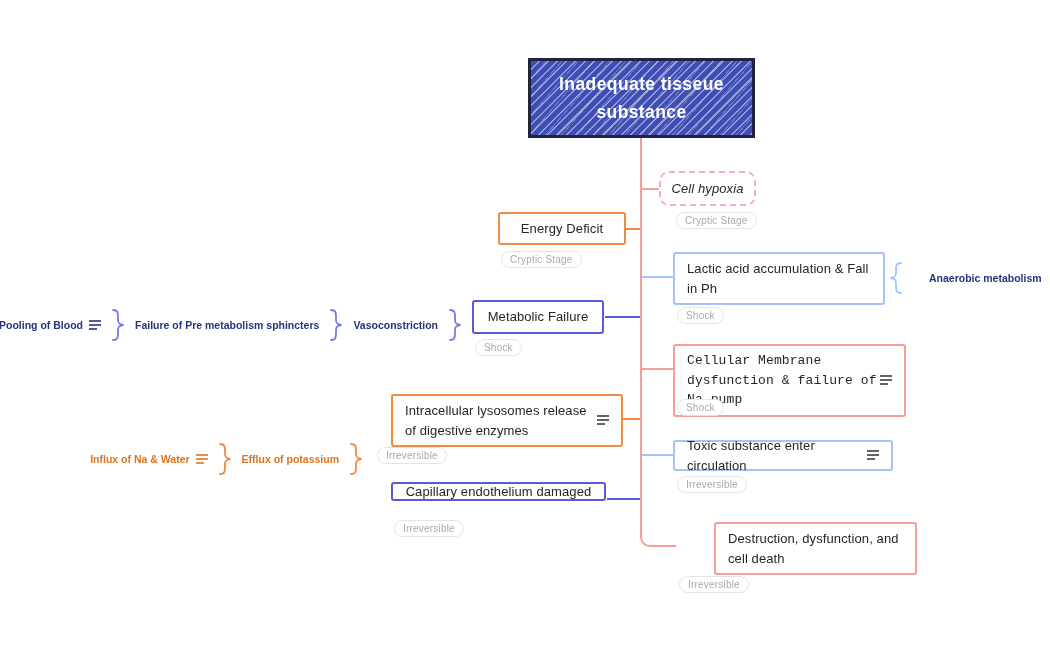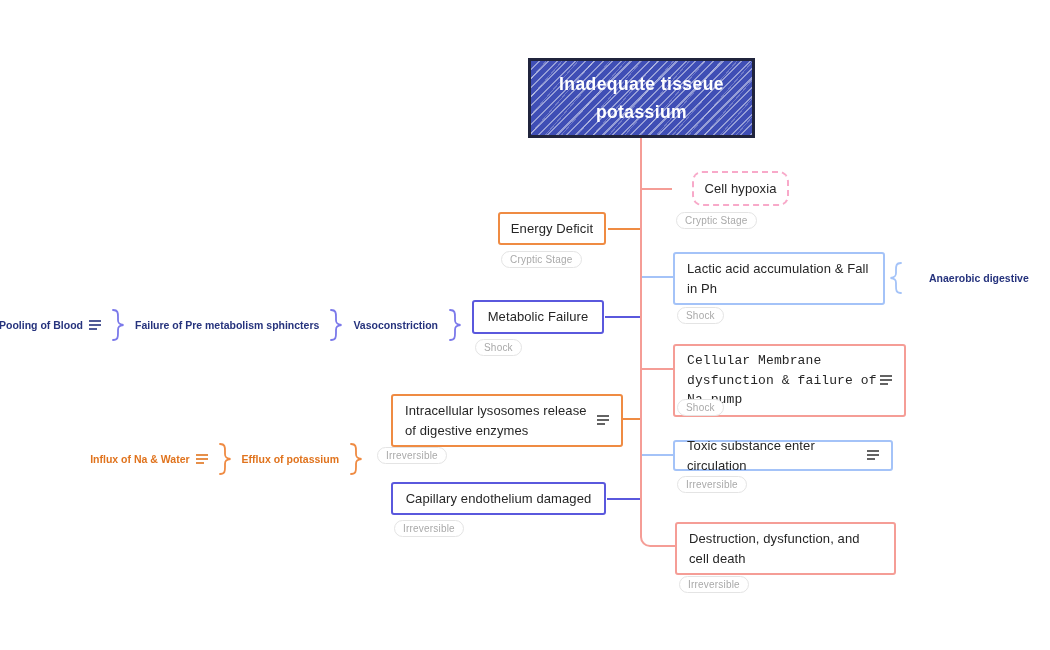--- a/index.html
+++ b/index.html
@@ -60,29 +60,29 @@
   .annot-text{font-size:10.5px;font-weight:700;color:#26337d;white-space:nowrap;}
 
   .brace{flex:0 0 auto;display:block;}
   .brace.ind{color:#7b79ea;}
   .brace.org{color:#ef8b43;}
   .brace.blu{color:#a4c3f8;}
   .notes{display:inline-block;flex:0 0 auto;color:#3c3c3c;}
   .chain .notes{color:currentColor;}
 
   
-  .n-r0{left:692px;top:171px;width:97px;height:35px;}
+  .n-r0{left:659px;top:171px;width:97px;height:35px;font-style:italic;}
   .n-r1{left:673px;top:252px;width:212px;min-height:50px;justify-content:flex-end;}
   .n-r2{left:673px;top:344px;width:233px;min-height:50px;font-family:Liberation Mono, monospace;}
   .n-r3{left:673px;top:440px;width:220px;height:31px;}
-  .n-r4{left:675px;top:522px;width:221px;min-height:50px;}
-  .n-l0{left:498px;top:212px;width:108px;height:33px;}
+  .n-r4{left:714px;top:522px;width:203px;min-height:50px;}
+  .n-l0{left:498px;top:212px;width:128px;height:33px;}
   .n-l1{left:472px;top:300px;width:132px;height:34px;}
   .n-l2{left:391px;top:394px;width:232px;min-height:49px;}
-  .n-l3{left:391px;top:482px;width:215px;height:33px;}
+  .n-l3{left:391px;top:482px;width:215px;height:19px;}
 </style>
 </head>
 <body>
 
 <svg width="0" height="0" style="position:absolute">
   <defs>
     <g id="brace-r">
       <path d="M2 1 C7 1 7 4 7 8 L7 11 C7 14 8 15.5 12.5 16 C8 16.5 7 18 7 21 L7 24 C7 28 7 31 2 31" fill="none" stroke="currentColor" stroke-width="1.8" stroke-linecap="round"></path>
     </g>
     <g id="notes-g">
@@ -100,37 +100,37 @@
   <div class="hline salmon-bg" style="left:642px;top:188px;width:30px;"></div>
   <div class="hline orange-bg" style="left:608px;top:228px;width:32px;"></div>
   <div class="hline blue-bg" style="left:642px;top:276px;width:34px;"></div>
   <div class="hline indigo-bg" style="left:605px;top:316px;width:35px;"></div>
   <div class="hline salmon-bg" style="left:642px;top:368px;width:34px;"></div>
   <div class="hline orange-bg" style="left:607px;top:418px;width:33px;"></div>
   <div class="hline blue-bg" style="left:642px;top:454px;width:34px;"></div>
   <div class="hline indigo-bg" style="left:607px;top:498px;width:33px;"></div>
 
   <div id="root-node">
-    <span>Inadequate tisseue potassium</span>
+    <span>Inadequate tisseue substance</span>
   </div>
 
   <div class="node dashed center c-pink n-r0">
     <span class="lbl">Cell hypoxia</span>
   </div>
   <div class="tag" style="left:676px;top:212px;">Cryptic Stage</div>
 
   <div class="node pad c-blue n-r1">
     <span class="lbl">Lactic acid accumulation &amp; Fall in Ph</span>
   </div>
   <div class="tag" style="left:677px;top:307px;">Shock</div>
   <div class="annot-row" style="left:889px;top:262px;">
     <svg class="brace blu" width="14" height="32" viewBox="0 0 14 32" style="transform:scaleX(-1);">
         <use href="#brace-r"></use>
       </svg>
-    <span class="annot-text">Anaerobic digestive</span>
+    <span class="annot-text">Anaerobic metabolism</span>
   </div>
 
   <div class="node pad c-salmon n-r2">
     <span class="lbl">Cellular Membrane dysfunction &amp; failure of Na pump</span>
     <svg class="notes" width="12" height="11" viewBox="0 0 12 11">
         <use href="#notes-g"></use>
       </svg>
   </div>
   <div class="tag" style="left:677px;top:399px;">Shock</div>
 

